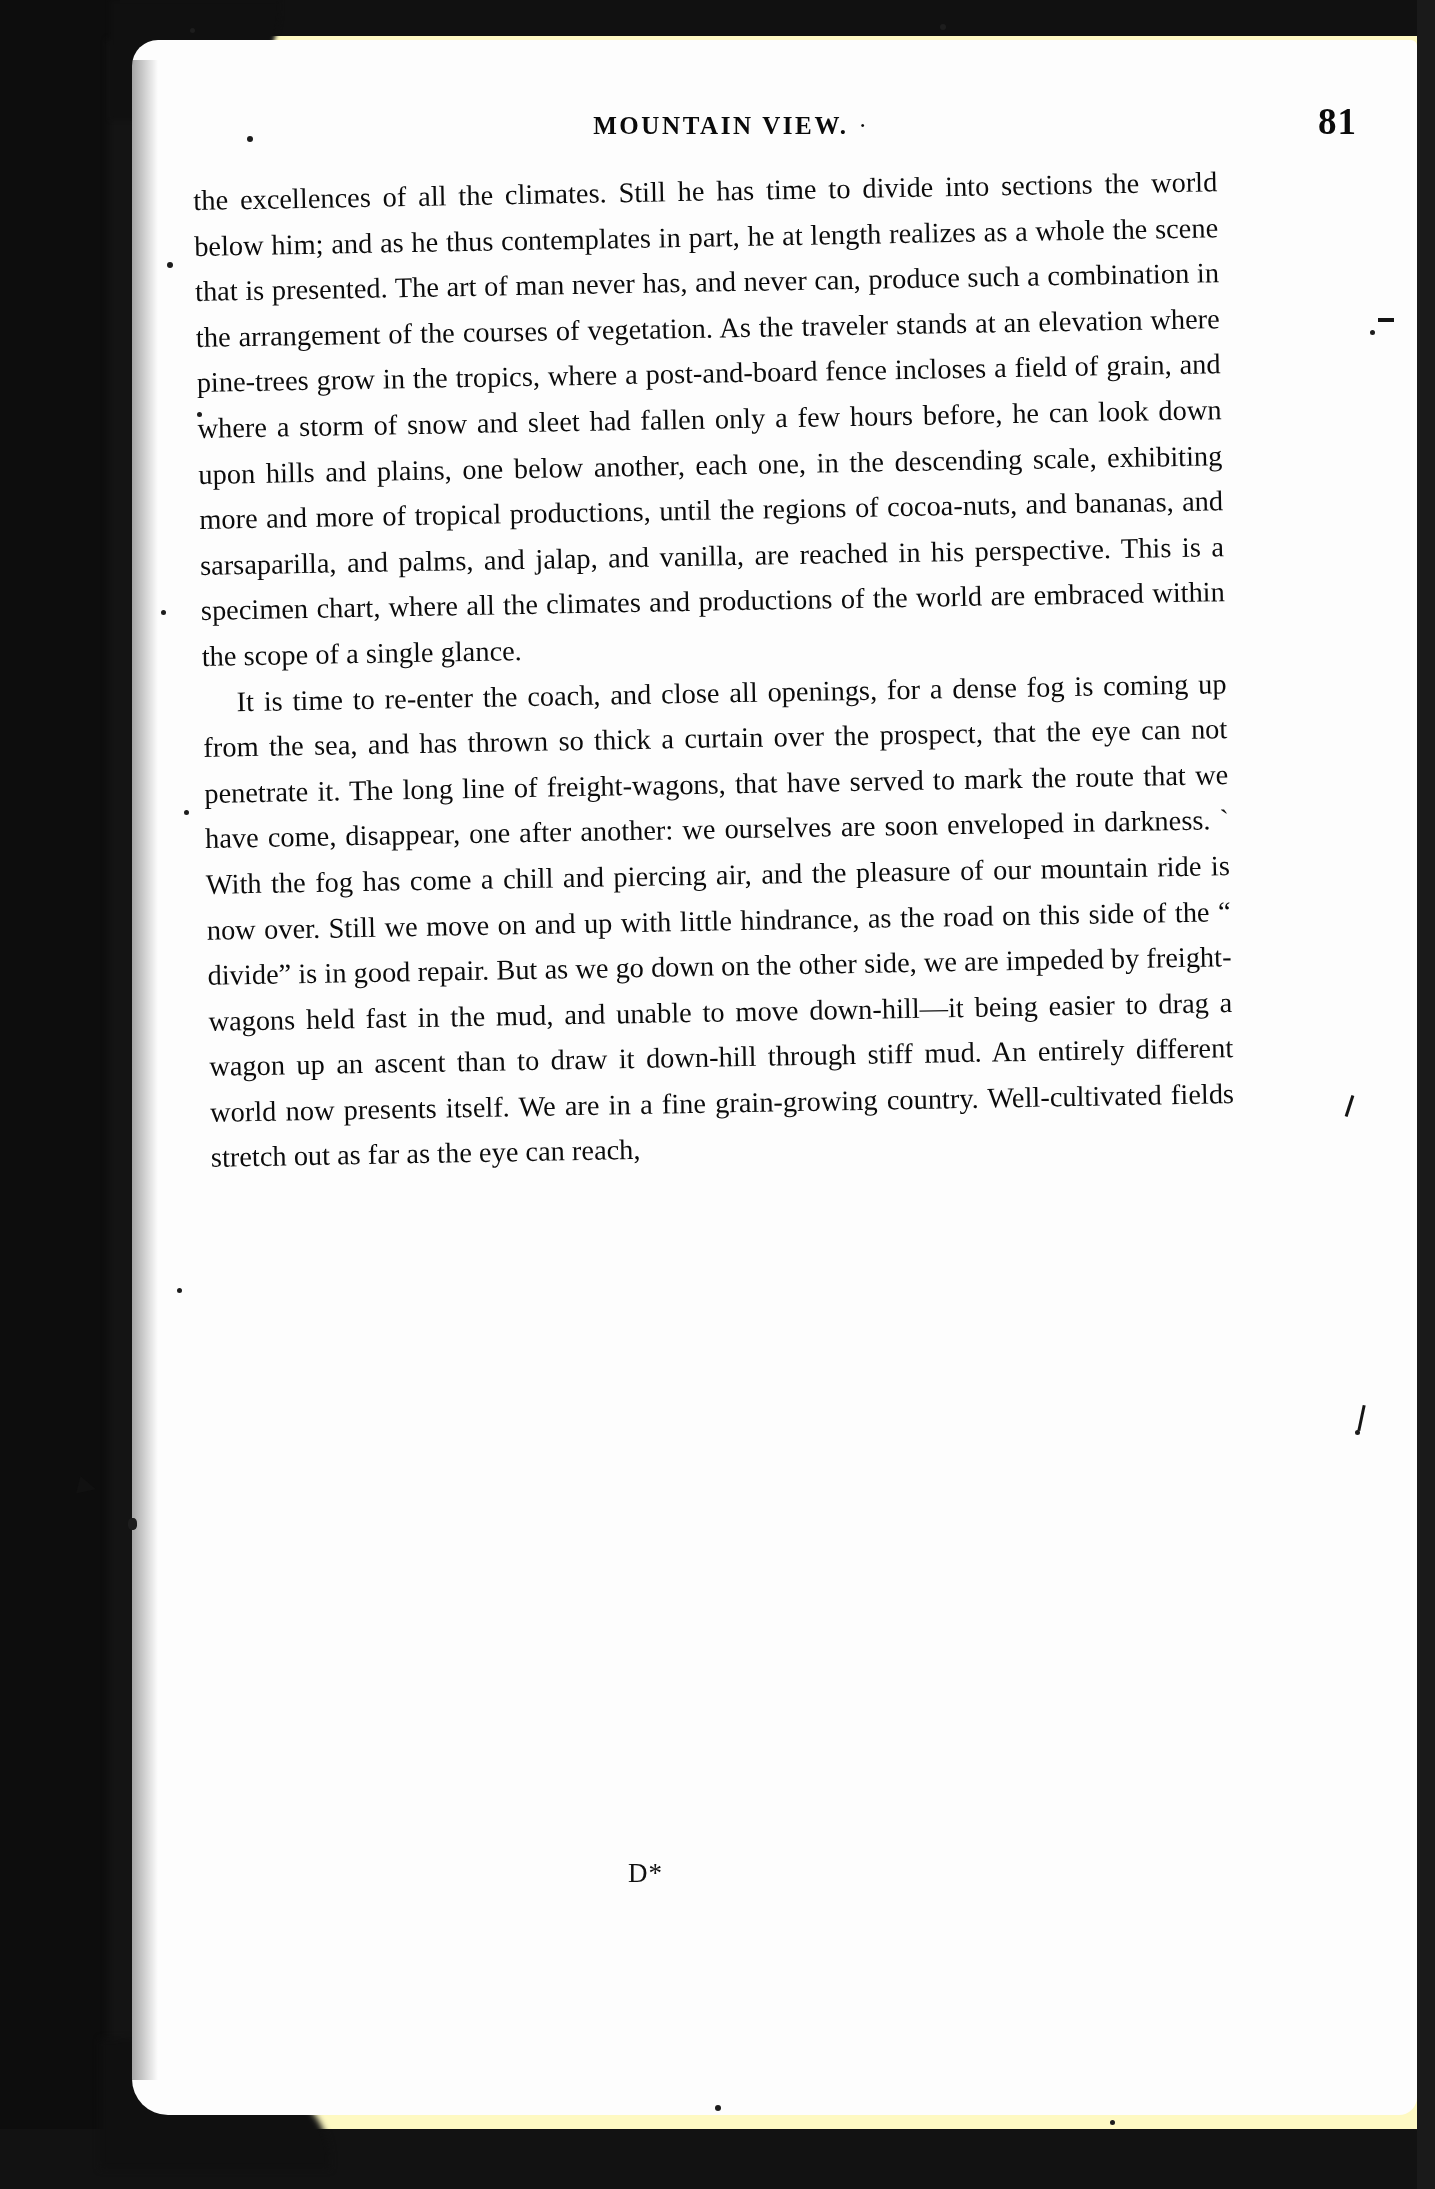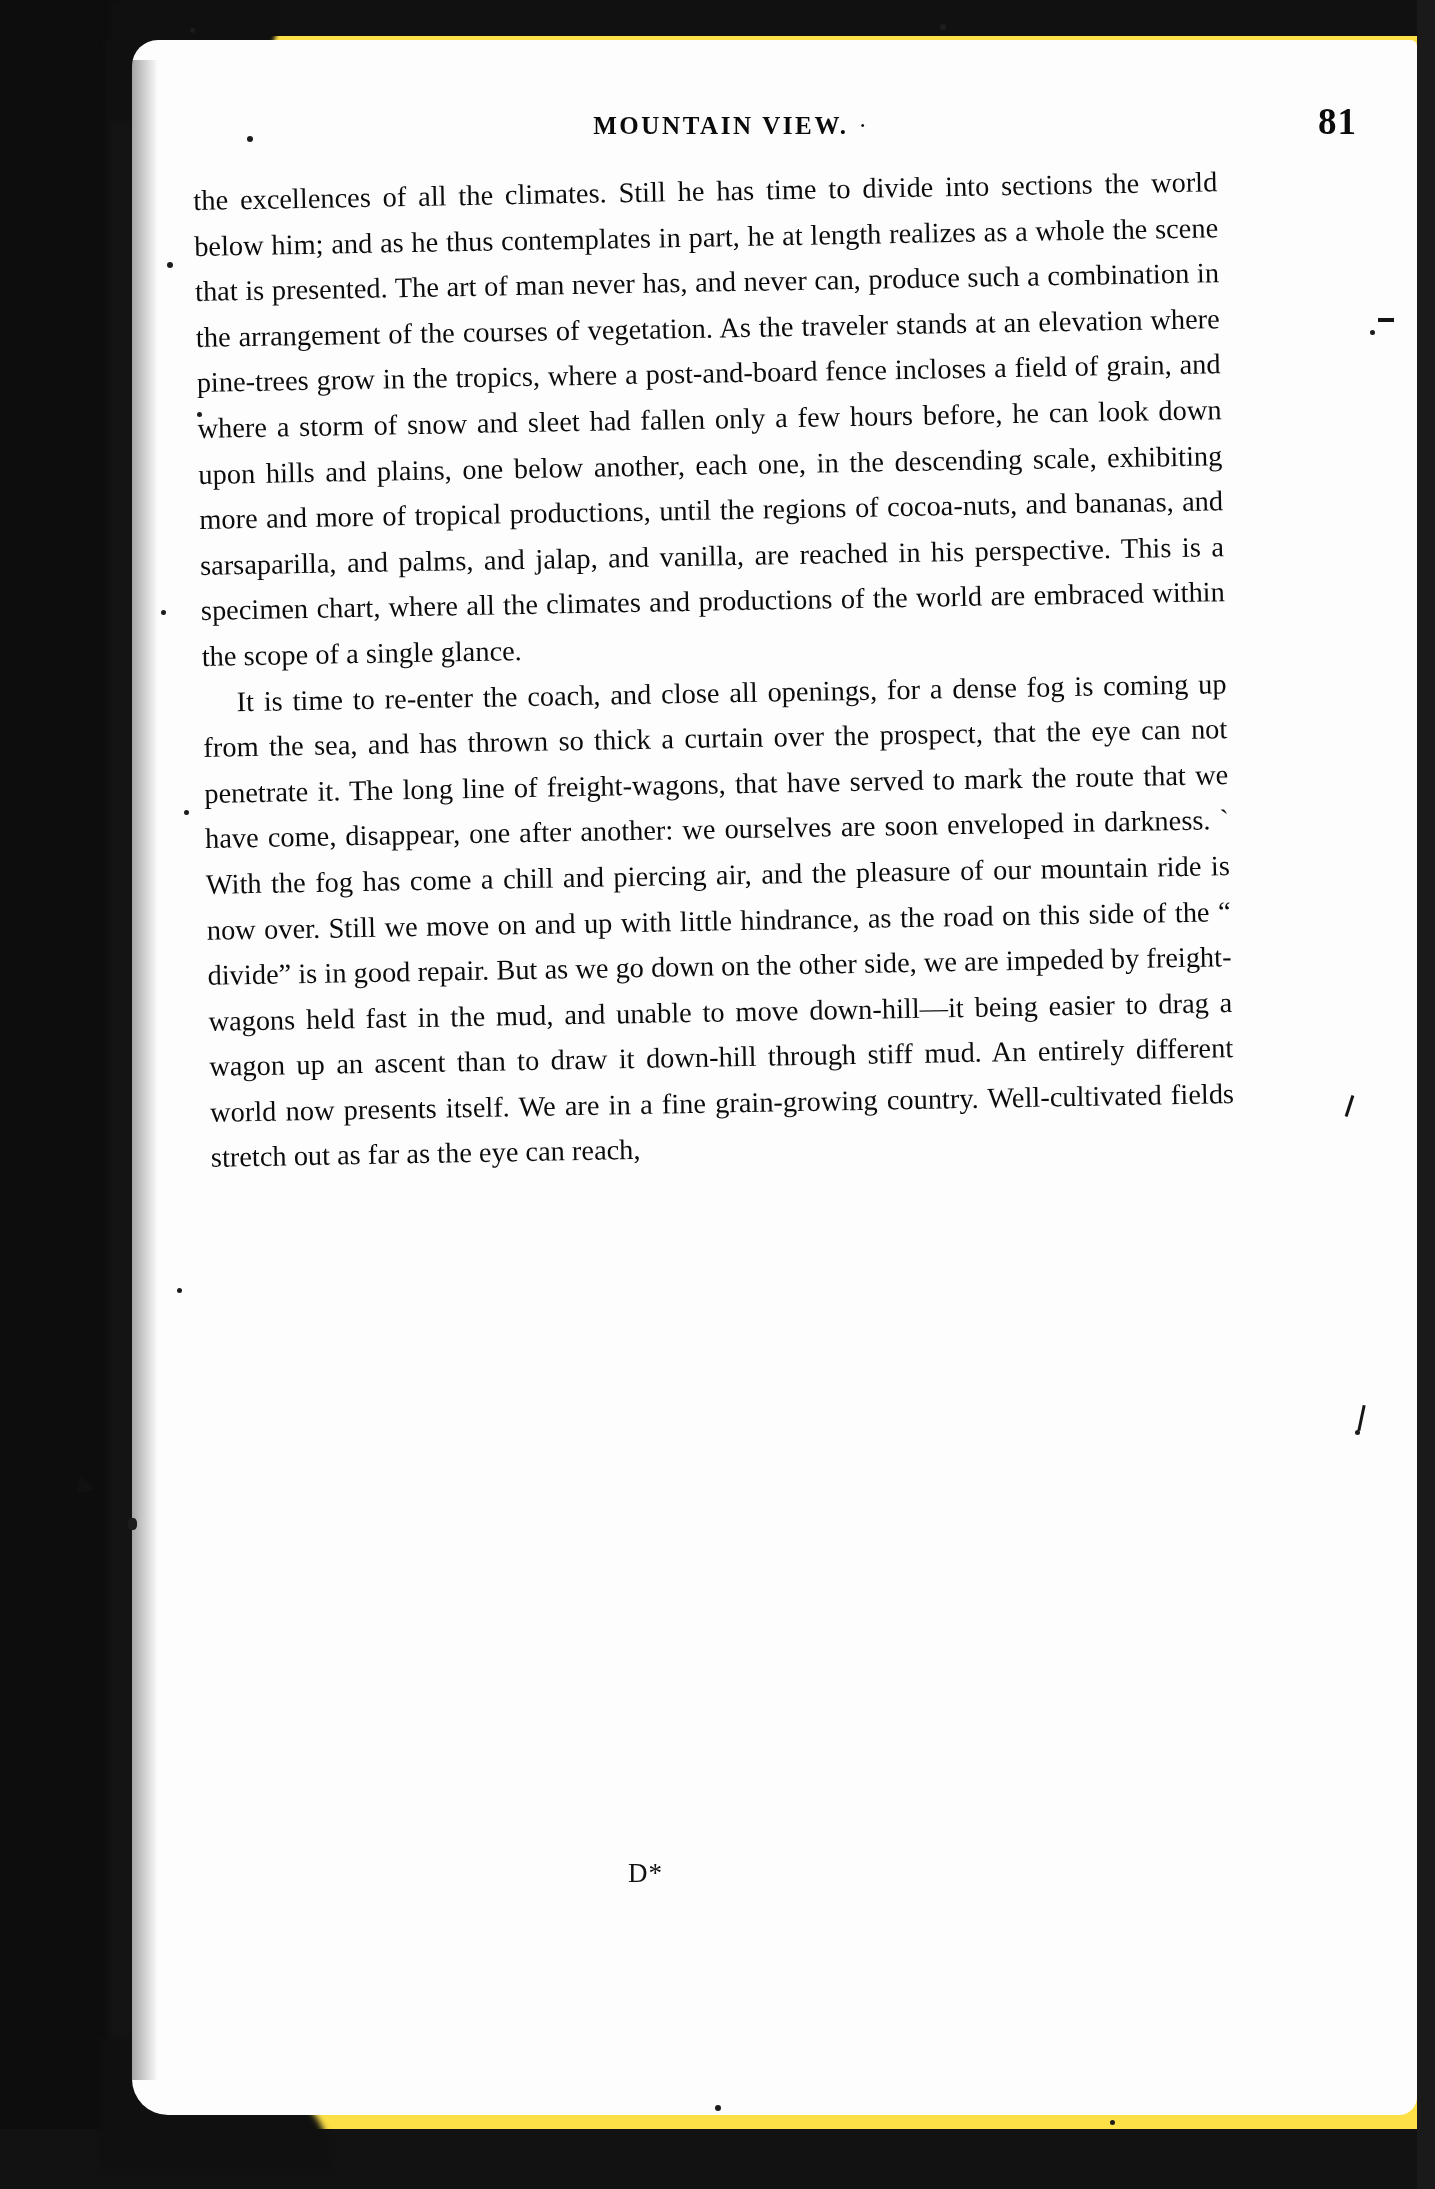--- a/index.html
+++ b/index.html
@@ -5,21 +5,21 @@
   html, body {
     margin: 0;
     padding: 0;
     background: #ffffff;
   }
   .page {
     position: relative;
     width: 1435px;
     height: 2189px;
     overflow: hidden;
-    background: #fde047;
+    background: #fef9c3;
     font-family: "Liberation Serif", serif;
   }
 
   
   .scan-edge-top {
     position: absolute;
     left: 0; top: 0;
     width: 1435px; height: 36px;
     background: #111;
   }

